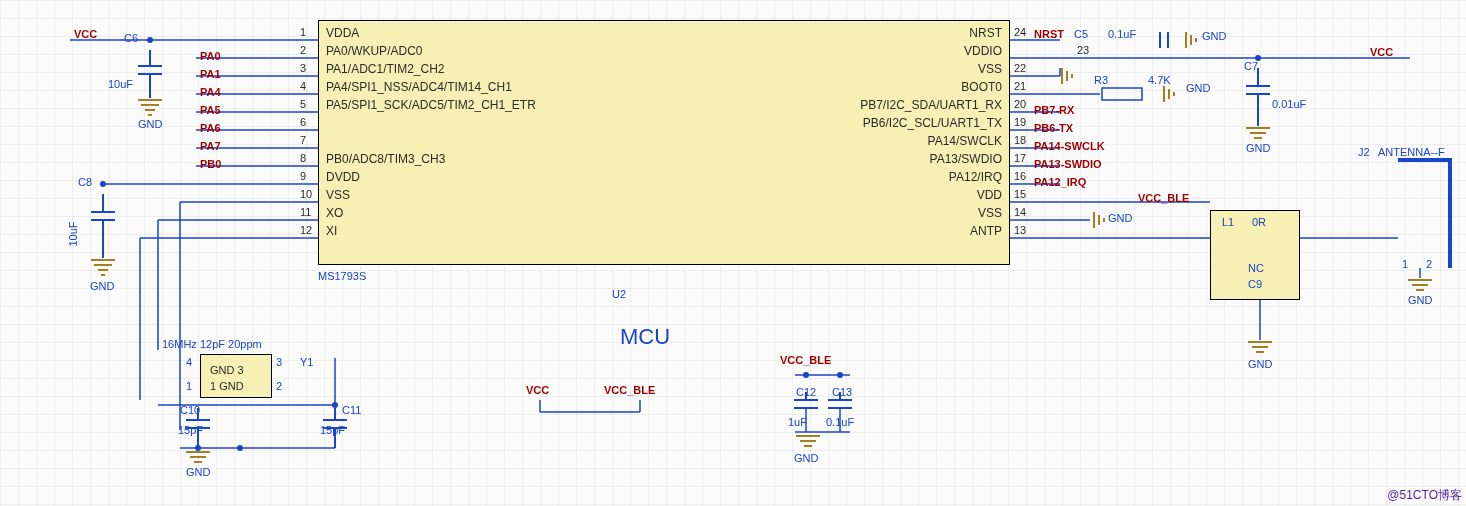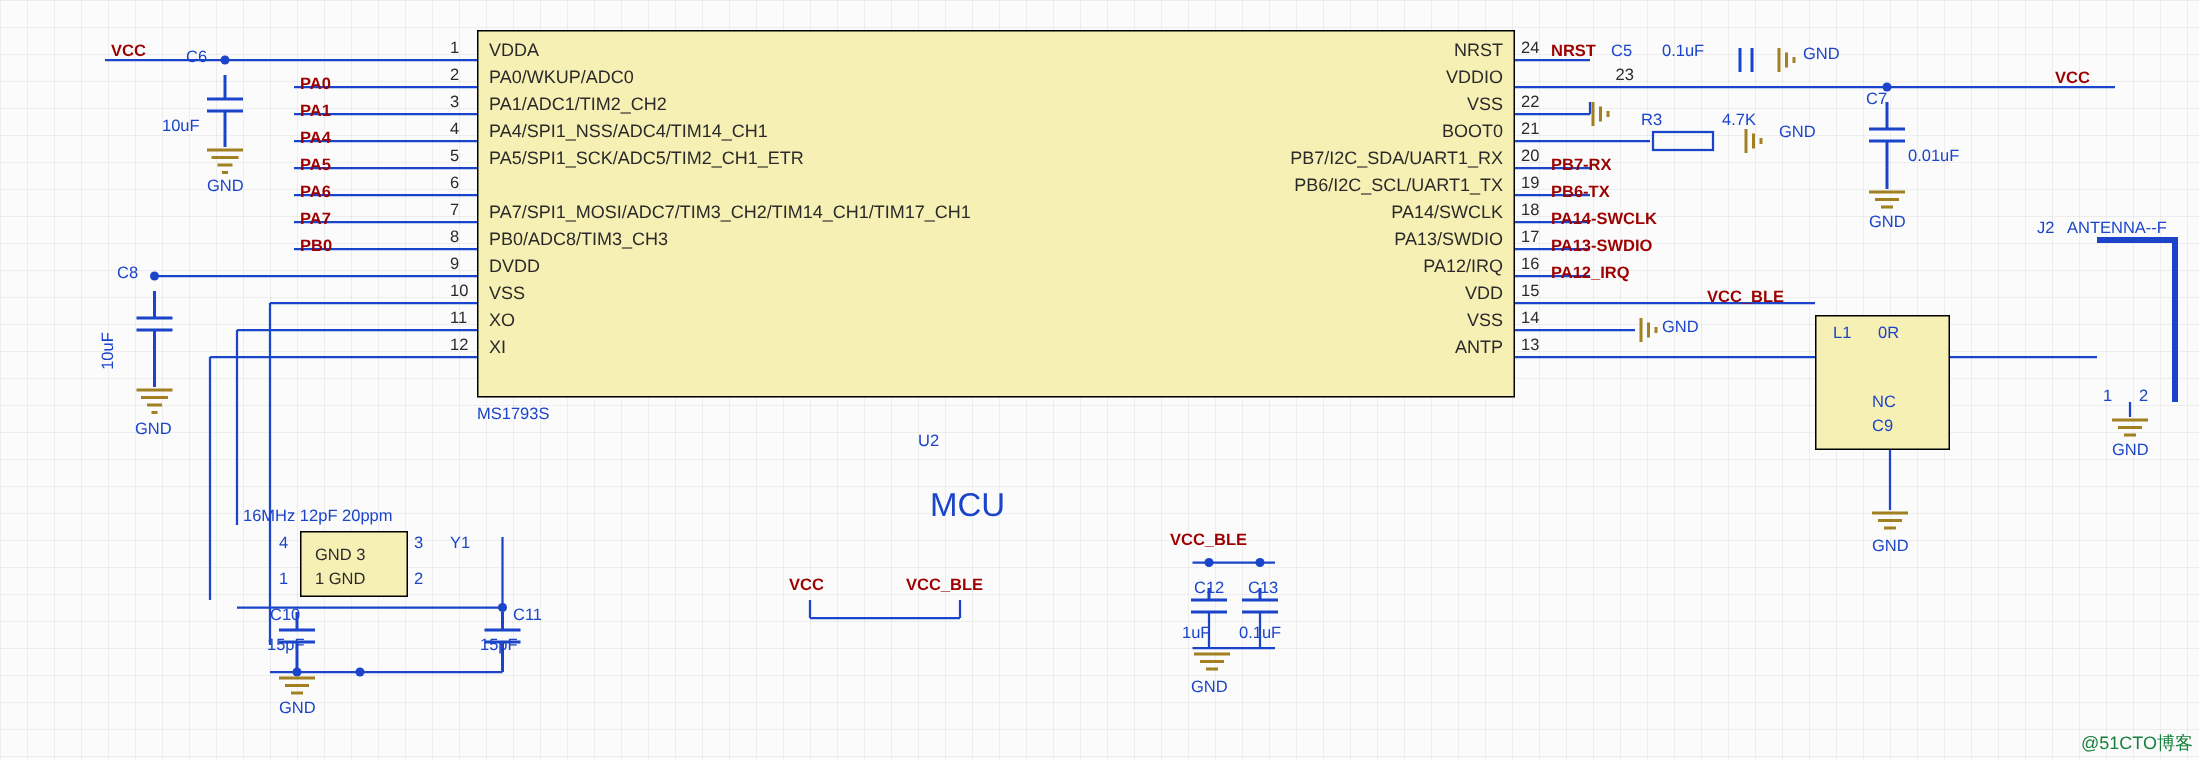--- a/index.html
+++ b/index.html
@@ -26,21 +26,21 @@
   .pin-label-left { left:8px; }
   .pin-label-right { right:8px; text-align:right; }
   .pin-num { position:absolute; font-size:11px; color:#2a2a2a; }
   .netlabel { position:absolute; font-size:11px; color:#9c0000; font-weight:600; white-space:nowrap; }
   .netblue  { position:absolute; font-size:11px; color:#1a44c9; white-space:nowrap; }
   .partlabel { position:absolute; font-size:11px; color:#1a44c9; white-space:nowrap; }
   .gndlabel  { position:absolute; font-size:11px; color:#1a44c9; text-align:center; }
   .heading   { position:absolute; font-size:22px; color:#1a44c9; }
   .smallbox  { position:absolute; background:#f7f0b5; border:1px solid #000; }
   .ylpin     { position:absolute; font-size:11px; color:#2a2a2a; }
-  .watermark { position:absolute; right:4px; bottom:2px; font-size:12px; color:#15803d; }
+  .watermark { position:absolute; right:4px; bottom:2px; font-size:12px; color:#4c1d95; }
   svg.wires  { position:absolute; left:0; top:0; width:1466px; height:506px; pointer-events:none; }
   .wire      { stroke:#1a44c9; stroke-width:1.5; fill:none; }
   .junction  { fill:#1a44c9; }
   .gndsym    { stroke:#a08020; stroke-width:2; fill:none; }
   .capsym    { stroke:#1a44c9; stroke-width:2; fill:none; }
   .ressym    { stroke:#1a44c9; stroke-width:1.5; fill:none; }
   .antenna   { stroke:#1a44c9; stroke-width:4; fill:none; }
 </style>
 </head>
 <body>
@@ -224,21 +224,20 @@
     <div class="pin-num" style="left: 300px; top: 26px;">1</div>
     <div class="pin-label-left" style="left: 326px; top: 44px;">PA0/WKUP/ADC0</div>
     <div class="pin-num" style="left: 300px; top: 44px;">2</div>
     <div class="pin-label-left" style="left: 326px; top: 62px;">PA1/ADC1/TIM2_CH2</div>
     <div class="pin-num" style="left: 300px; top: 62px;">3</div>
     <div class="pin-label-left" style="left: 326px; top: 80px;">PA4/SPI1_NSS/ADC4/TIM14_CH1</div>
     <div class="pin-num" style="left: 300px; top: 80px;">4</div>
     <div class="pin-label-left" style="left: 326px; top: 98px;">PA5/SPI1_SCK/ADC5/TIM2_CH1_ETR</div>
     <div class="pin-num" style="left: 300px; top: 98px;">5</div>
     <div class="pin-num" style="left: 300px; top: 116px;">6</div>
-    <div class="pin-label-left" style="left: 326px; top: 134px;">PA7/SPI1_MOSI/ADC7/TIM3_CH2/TIM14_CH1/TIM17_CH1</div>
     <div class="pin-num" style="left: 300px; top: 134px;">7</div>
     <div class="pin-label-left" style="left: 326px; top: 152px;">PB0/ADC8/TIM3_CH3</div>
     <div class="pin-num" style="left: 300px; top: 152px;">8</div>
     <div class="pin-label-left" style="left: 326px; top: 170px;">DVDD</div>
     <div class="pin-num" style="left: 300px; top: 170px;">9</div>
     <div class="pin-label-left" style="left: 326px; top: 188px;">VSS</div>
     <div class="pin-num" style="left: 300px; top: 188px;">10</div>
     <div class="pin-label-left" style="left: 326px; top: 206px;">XO</div>
     <div class="pin-num" style="left: 300px; top: 206px;">11</div>
     <div class="pin-label-left" style="left: 326px; top: 224px;">XI</div>

